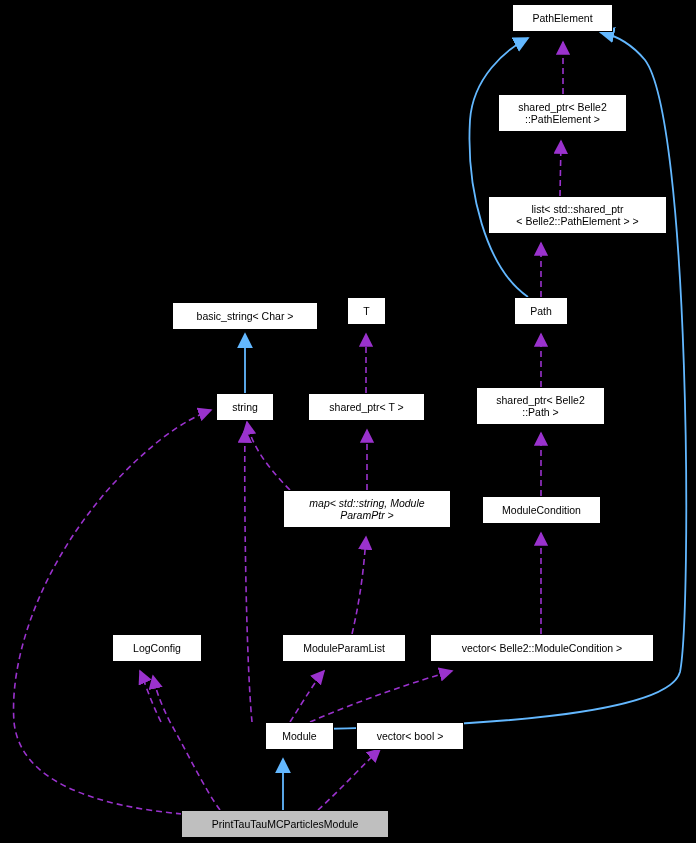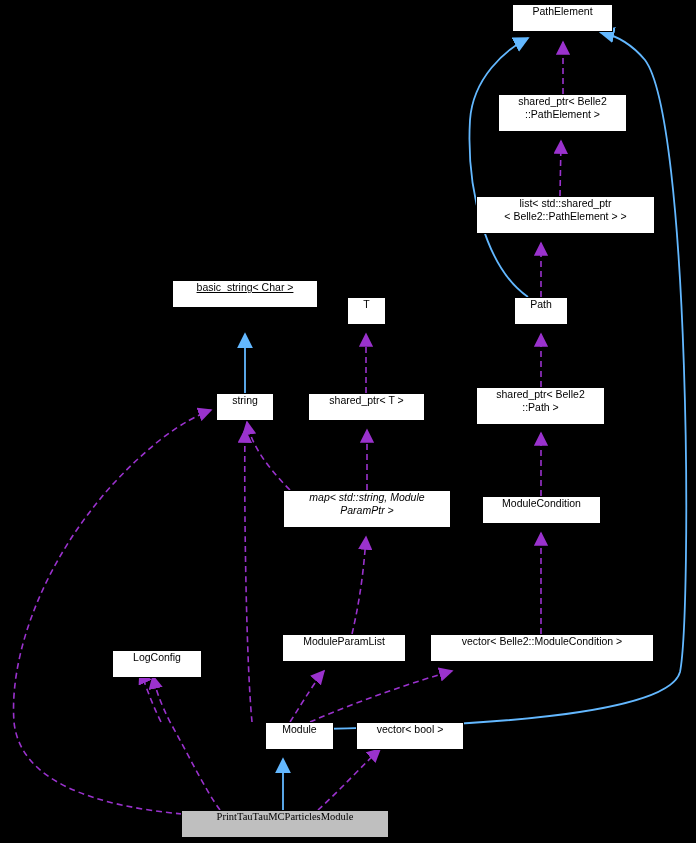--- a/index.html
+++ b/index.html
@@ -26,29 +26,28 @@
   .node {
     position: absolute;
     box-sizing: border-box;
     background: #ffffff;
     border: 1px solid #000000;
     color: #000000;
     font-size: 10.5px;
     line-height: 12.5px;
     text-align: center;
     display: flex;
-    align-items: flex-start;
+    align-items: center;
     justify-content: center;
     white-space: pre;
     letter-spacing: 0px;
   }
   .node.highlight {
     background: #bfbfbf;
     border: 1px solid #000000;
-    font-family: Liberation Serif, serif;
   }
 </style>
 </head>
 <body>
 
 <div id="canvas">
 
   <svg class="edges" viewBox="0 0 696 843">
     <defs>
       <marker id="arrow-purple" markerWidth="9" markerHeight="9" refX="8" refY="4.5" orient="auto">
@@ -85,42 +84,42 @@
       <path d="M245,393 L245,334"></path>
       <path d="M283,810 L283,759"></path>
     </g>
   </svg>
 
   <div class="node" style="left:512px; top:4px; width:101px; height:28px;"><span>PathElement</span></div>
 
   <div class="node" style="left:498px; top:94px; width:129px; height:38px;"><span>shared_ptr&lt; Belle2
 ::PathElement &gt;</span></div>
 
-  <div class="node" style="left:476px; top:196px; width:179px; height:38px;"><span>list&lt; std::shared_ptr
+  <div class="node" style="left:488px; top:196px; width:179px; height:38px;"><span>list&lt; std::shared_ptr
 &lt; Belle2::PathElement &gt; &gt;</span></div>
 
   <div class="node" style="left:514px; top:297px; width:54px; height:28px;"><span>Path</span></div>
 
-  <div class="node" style="left:172px; top:280px; width:146px; height:28px;text-decoration:underline;"><span>basic_string&lt; Char &gt;</span></div>
+  <div class="node" style="left:172px; top:302px; width:146px; height:28px;"><span>basic_string&lt; Char &gt;</span></div>
 
   <div class="node" style="left:347px; top:297px; width:39px; height:28px;"><span>T</span></div>
 
   <div class="node" style="left:216px; top:393px; width:58px; height:28px;"><span>string</span></div>
 
   <div class="node" style="left:308px; top:393px; width:117px; height:28px;"><span>shared_ptr&lt; T &gt;</span></div>
 
   <div class="node" style="left:476px; top:387px; width:129px; height:38px;"><span>shared_ptr&lt; Belle2
 ::Path &gt;</span></div>
 
   <div class="node" style="left:283px; top:490px; width:168px; height:38px;font-style:italic;"><span>map&lt; std::string, Module
 ParamPtr &gt;</span></div>
 
   <div class="node" style="left:482px; top:496px; width:119px; height:28px;"><span>ModuleCondition</span></div>
 
-  <div class="node" style="left:112px; top:634px; width:90px; height:28px;margin-top:16px;"><span>LogConfig</span></div>
+  <div class="node" style="left:112px; top:634px; width:90px; height:28px;"><span>LogConfig</span></div>
 
   <div class="node" style="left:282px; top:634px; width:124px; height:28px;"><span>ModuleParamList</span></div>
 
   <div class="node" style="left:430px; top:634px; width:224px; height:28px;"><span>vector&lt; Belle2::ModuleCondition &gt;</span></div>
 
   <div class="node" style="left:265px; top:722px; width:69px; height:28px;"><span>Module</span></div>
 
   <div class="node" style="left:356px; top:722px; width:108px; height:28px;"><span>vector&lt; bool &gt;</span></div>
 
   <div class="node highlight" style="left:181px; top:810px; width:208px; height:28px;"><span>PrintTauTauMCParticlesModule</span></div>

